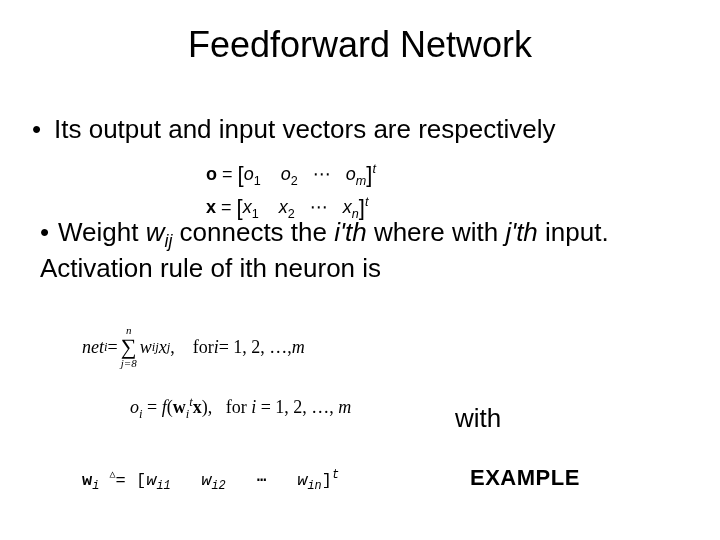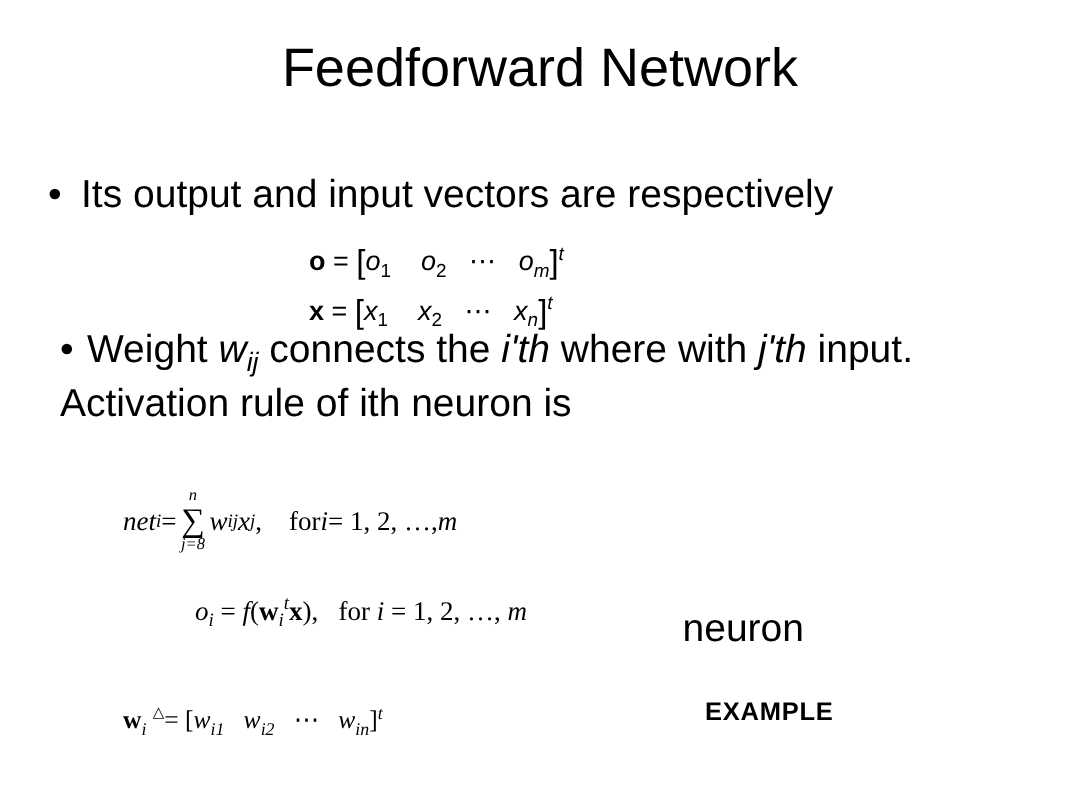--- a/index.html
+++ b/index.html
@@ -87,34 +87,34 @@
       left: 82px;
       top: 395px;
       font-family: 'Times New Roman', serif;
       font-size: 18px;
       margin-left: 48px;
     }
     .eq-block-4 {
       position: absolute;
       left: 82px;
       top: 468px;
-      font-family: Liberation Serif, serif;
+      font-family: Liberation Mono, monospace;
       font-size: 17px;
     }
     .where-text {
       position: absolute;
       left: 455px;
       top: 403px;
       font-size: 26px;
     }
     .example-text {
       position: absolute;
       left: 470px;
       top: 465px;
-      font-size: 17px;
+      font-size: 22px;
       font-weight: bold;
       letter-spacing: 0.5px;
     }
     .bold { font-weight: bold; }
     .ser-ital { font-style: italic; }
     .small-sub { font-size: 0.7em; vertical-align: sub; }
     .small-sup { font-size: 0.7em; vertical-align: super; }
     .tri {
       display: inline-block;
       position: relative;
@@ -153,19 +153,19 @@
       <span class="lim">j=8</span>
     </span>
     <span class="ser-ital">w</span><span class="small-sub ser-ital">ij</span><span class="ser-ital">x</span><span class="small-sub ser-ital">j</span><span>,</span>&nbsp;&nbsp;&nbsp;&nbsp;<span>for </span><span class="ser-ital">i</span><span> = 1, 2, …, </span><span class="ser-ital">m</span>
   </div>
 </div>
 
 <div class="eq-block-3">
   <span class="ser-ital">o</span><span class="small-sub ser-ital">i</span><span> = </span><span class="ser-ital">f</span><span>(</span><span class="bold">w</span><span class="small-sub ser-ital">i</span><span class="small-sup ser-ital">t</span><span class="bold">x</span><span>),</span>&nbsp;&nbsp;&nbsp;<span>for </span><span class="ser-ital">i</span><span> = 1, 2, …, </span><span class="ser-ital">m</span>
 </div>
 
-<div class="where-text">neuron</div>
+<div class="where-text">with</div>
 
 <div class="eq-block-4">
   <span class="bold">w</span><span class="small-sub ser-ital">i</span>&nbsp;<span class="tri">△</span><span>= </span><span>[</span><span class="ser-ital">w</span><span class="small-sub ser-ital">i1</span>&nbsp;&nbsp;&nbsp;<span class="ser-ital">w</span><span class="small-sub ser-ital">i2</span>&nbsp;&nbsp;&nbsp;<span>⋯</span>&nbsp;&nbsp;&nbsp;<span class="ser-ital">w</span><span class="small-sub ser-ital">in</span><span>]</span><span class="small-sup ser-ital">t</span>
 </div>
 
 <div class="example-text">EXAMPLE</div>
 
 </body></html>

